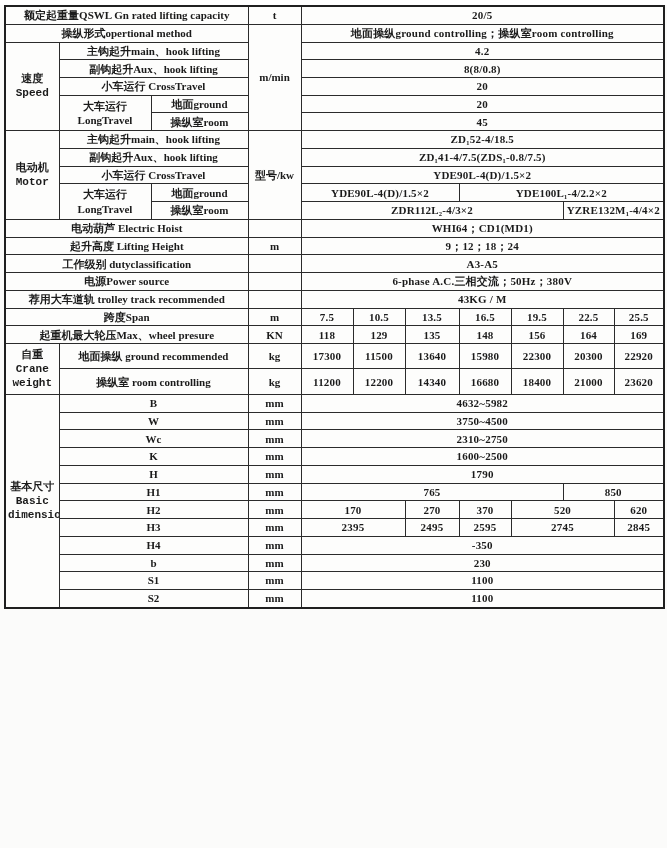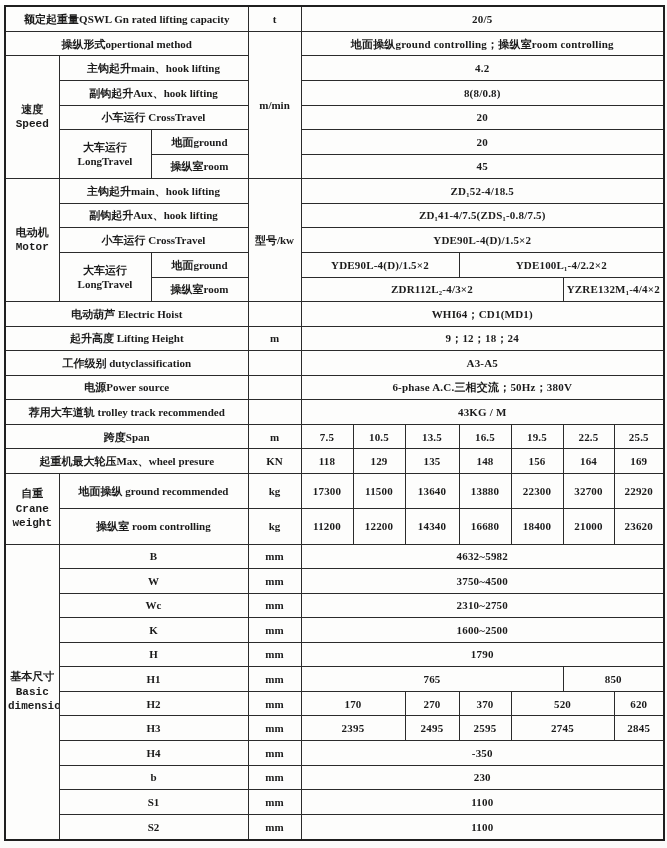--- a/index.html
+++ b/index.html
@@ -3,21 +3,21 @@
 <meta charset="utf-8">
 <style>
   html,body{margin:0;padding:0;background:#ffffff;}
   #page{
     width:667px;height:848px;position:relative;background:#fbfbfa;
     font-family:"Liberation Serif","DejaVu Serif",serif;
     color:#1b1b1b;box-sizing:border-box;
   }
   table.spec{
     border-collapse:collapse;table-layout:fixed;
-    width:659px;height:836px;
+    width:659px;height:604px;
     margin:5px 2px 7px 4px;
     background:#fdfdfc;
     border:2px solid #1f1f1f;
   }
   table.spec td{
     border:1px solid #2b2b2b;
     text-align:center;vertical-align:middle;
     font-weight:bold;font-size:11px;line-height:1.3;
     padding:0 2px;overflow:hidden;
     white-space:pre-line;
@@ -156,23 +156,23 @@
         </tr>
         <tr>
           <td rowspan="2" class="section-label-cell">自重
 Crane
 weight</td>
           <td colspan="2" class="sub-label-cell">地面操纵 ground recommended</td>
           <td class="unit-cell">kg</td>
           <td class="value-cell">17300</td>
           <td class="value-cell">11500</td>
           <td class="value-cell">13640</td>
-          <td class="value-cell">13880</td>
+          <td class="value-cell">15980</td>
           <td class="value-cell">22300</td>
-          <td class="value-cell">32700</td>
+          <td class="value-cell">20300</td>
           <td class="value-cell">22920</td>
         </tr>
         <tr>
           <td colspan="2" class="sub-label-cell">操纵室 room controlling</td>
           <td class="unit-cell">kg</td>
           <td class="value-cell">11200</td>
           <td class="value-cell">12200</td>
           <td class="value-cell">14340</td>
           <td class="value-cell">16680</td>
           <td class="value-cell">18400</td>

